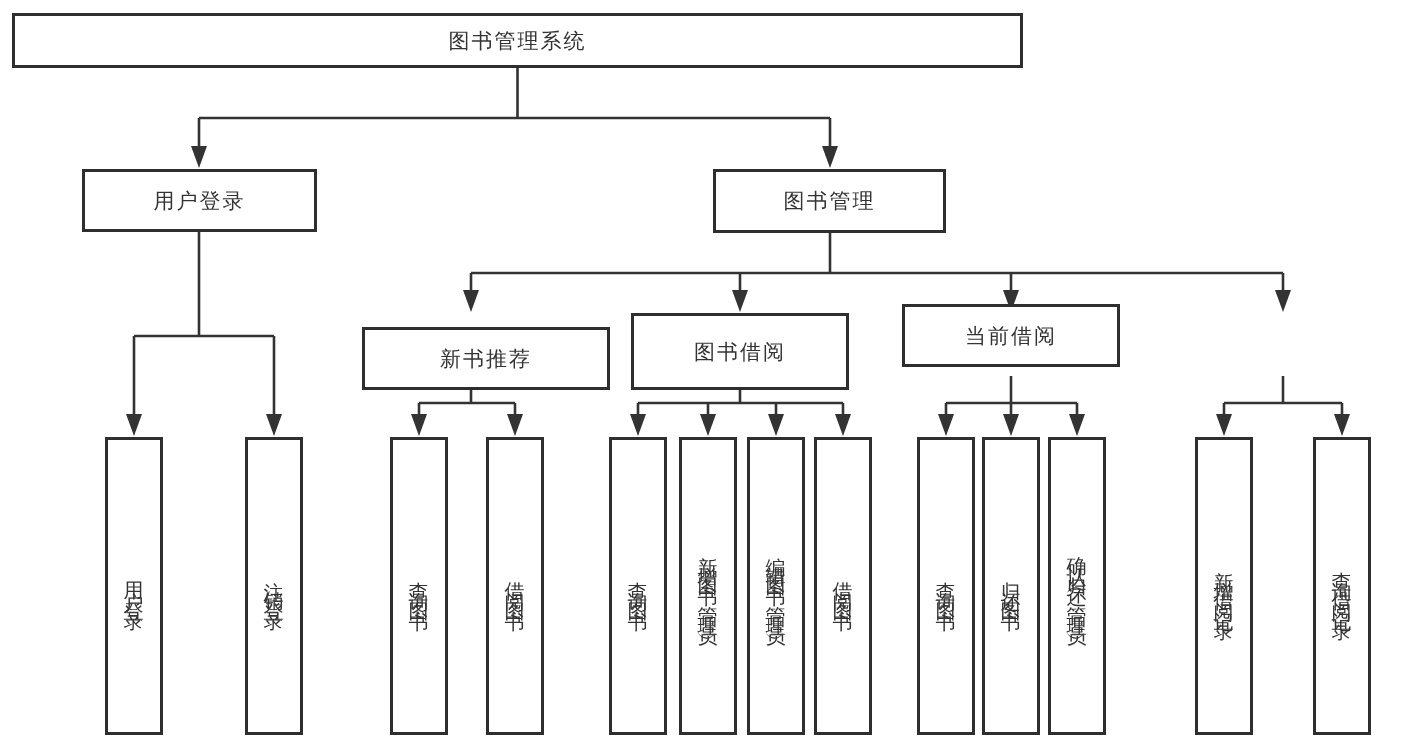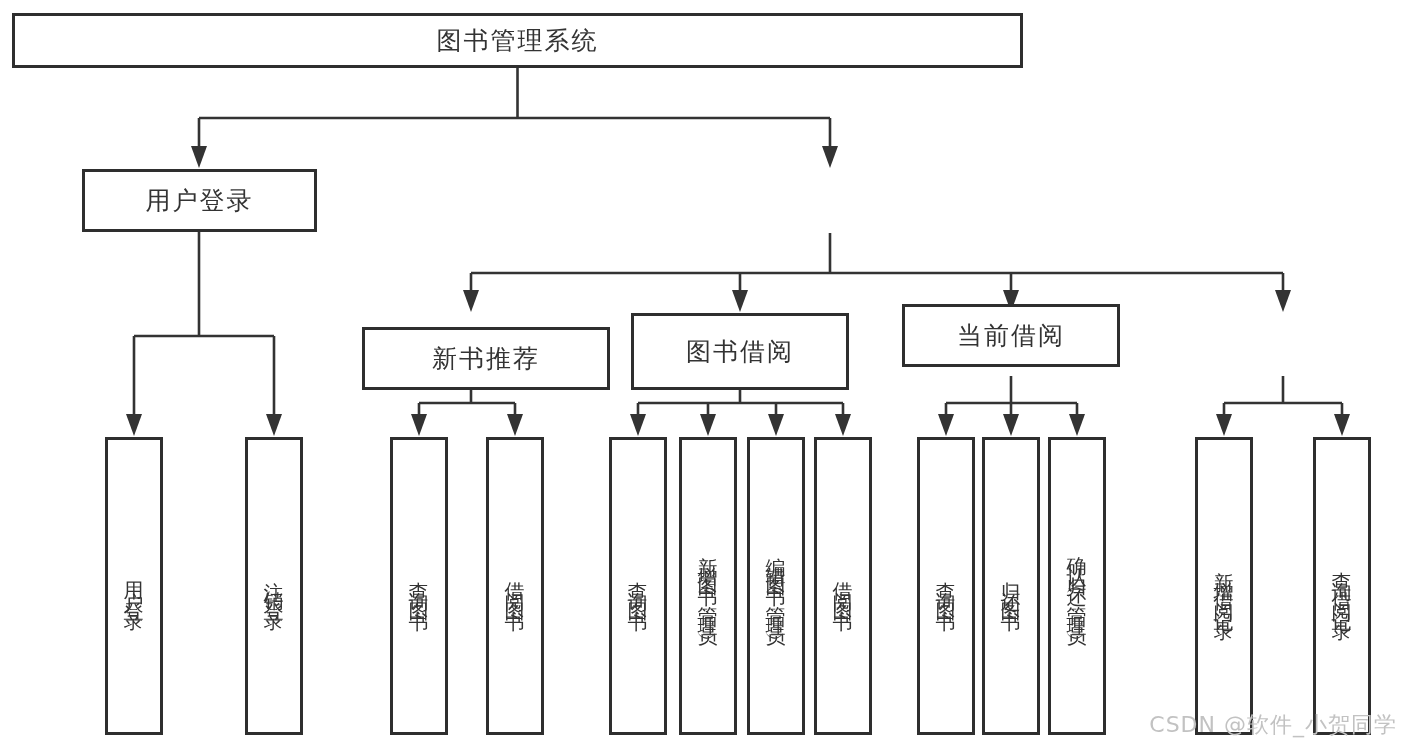--- a/index.html
+++ b/index.html
@@ -15,21 +15,21 @@
   #wires polygon{fill:var(--line,#333333);stroke:none;}
   .box{
     position:absolute;
     box-sizing:border-box;
     border:3px solid var(--box-border,#2e2e2e);
     background:#fff;
     display:flex;align-items:center;justify-content:center;
     color:var(--text,#333333);
   }
   .box.h span{
-    font-size:25px;
+    font-size:21px;
     letter-spacing:2px;
     white-space:nowrap;
   }
   .box.v span{
     writing-mode:vertical-rl;
     font-size:20px;
     letter-spacing:10px;
     line-height:1;
     white-space:nowrap;
   }
@@ -83,20 +83,23 @@
     <polygon points="1334,414 1350,414 1342,436"></polygon>
   </svg>
 
   <div class="box h" style="left:12px;top:13px;width:1011px;height:55px">
     <span>图书管理系统</span>
   </div>
 
   <div class="box h" style="left:82px;top:169px;width:235px;height:63px">
     <span>用户登录</span>
   </div>
+  <div class="box h" style="left:713px;top:169px;width:233px;height:64px">
+    <span>图书管理</span>
+  </div>
 
   <div class="box h" style="left:362px;top:327px;width:248px;height:63px">
     <span>新书推荐</span>
   </div>
   <div class="box h" style="left:631px;top:313px;width:218px;height:77px">
     <span>图书借阅</span>
   </div>
   <div class="box h" style="left:902px;top:304px;width:218px;height:63px">
     <span>当前借阅</span>
   </div>
@@ -138,14 +141,13 @@
     <span>确认归还（管理员）</span>
   </div>
 
   <div class="box v" style="left:1195px;top:437px;width:58px;height:298px">
     <span>新增借阅记录</span>
   </div>
   <div class="box v" style="left:1313px;top:437px;width:58px;height:298px">
     <span>查询借阅记录</span>
   </div>
 
-  <div id="watermark">CSDN @软件_小贺同学</div>
 </div>
 
 </body></html>

